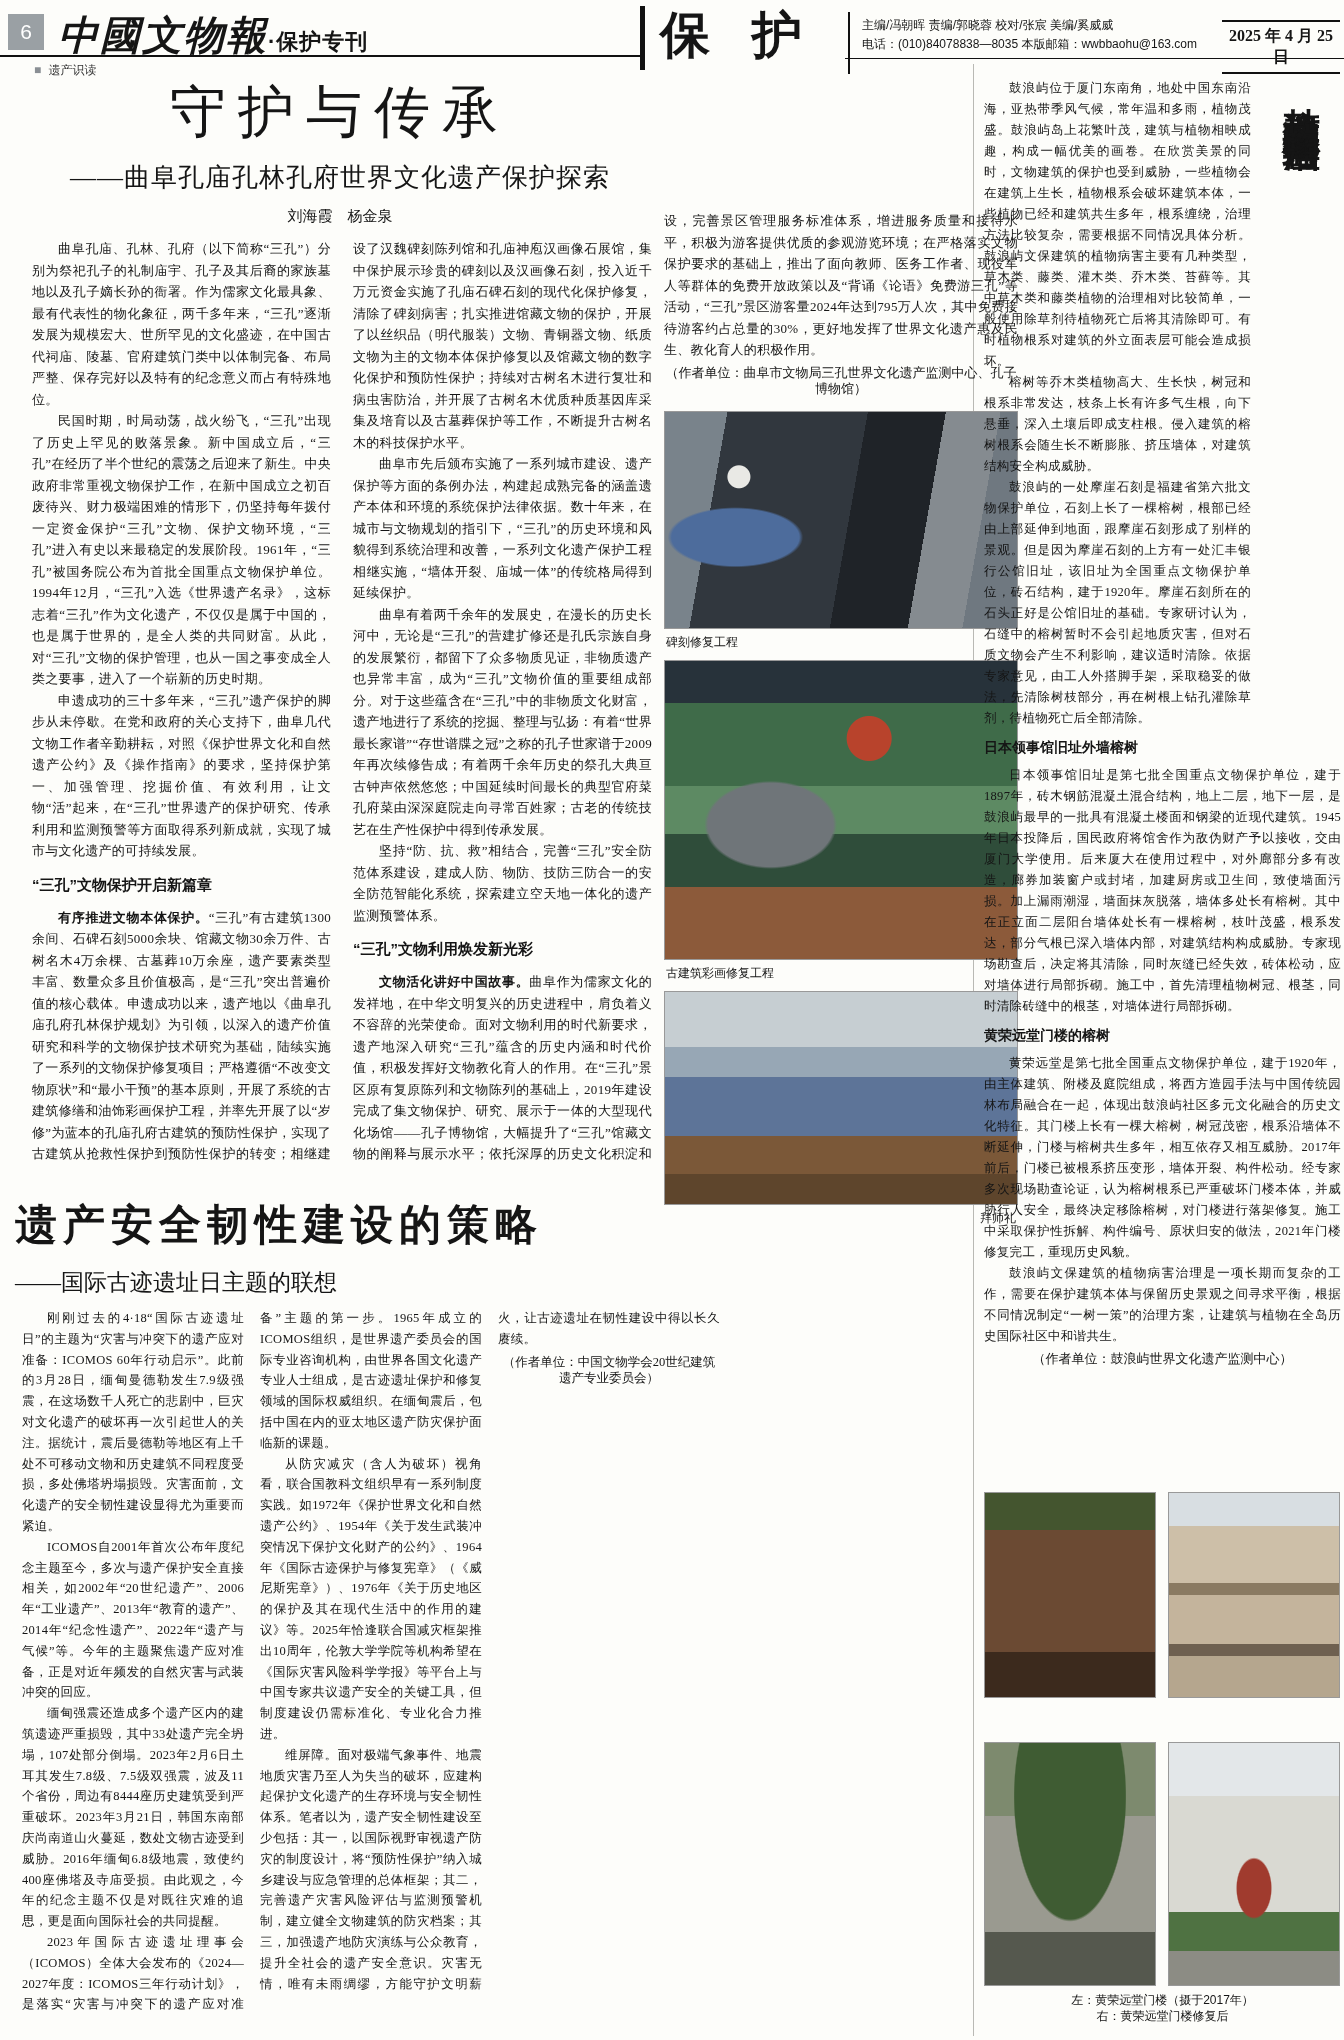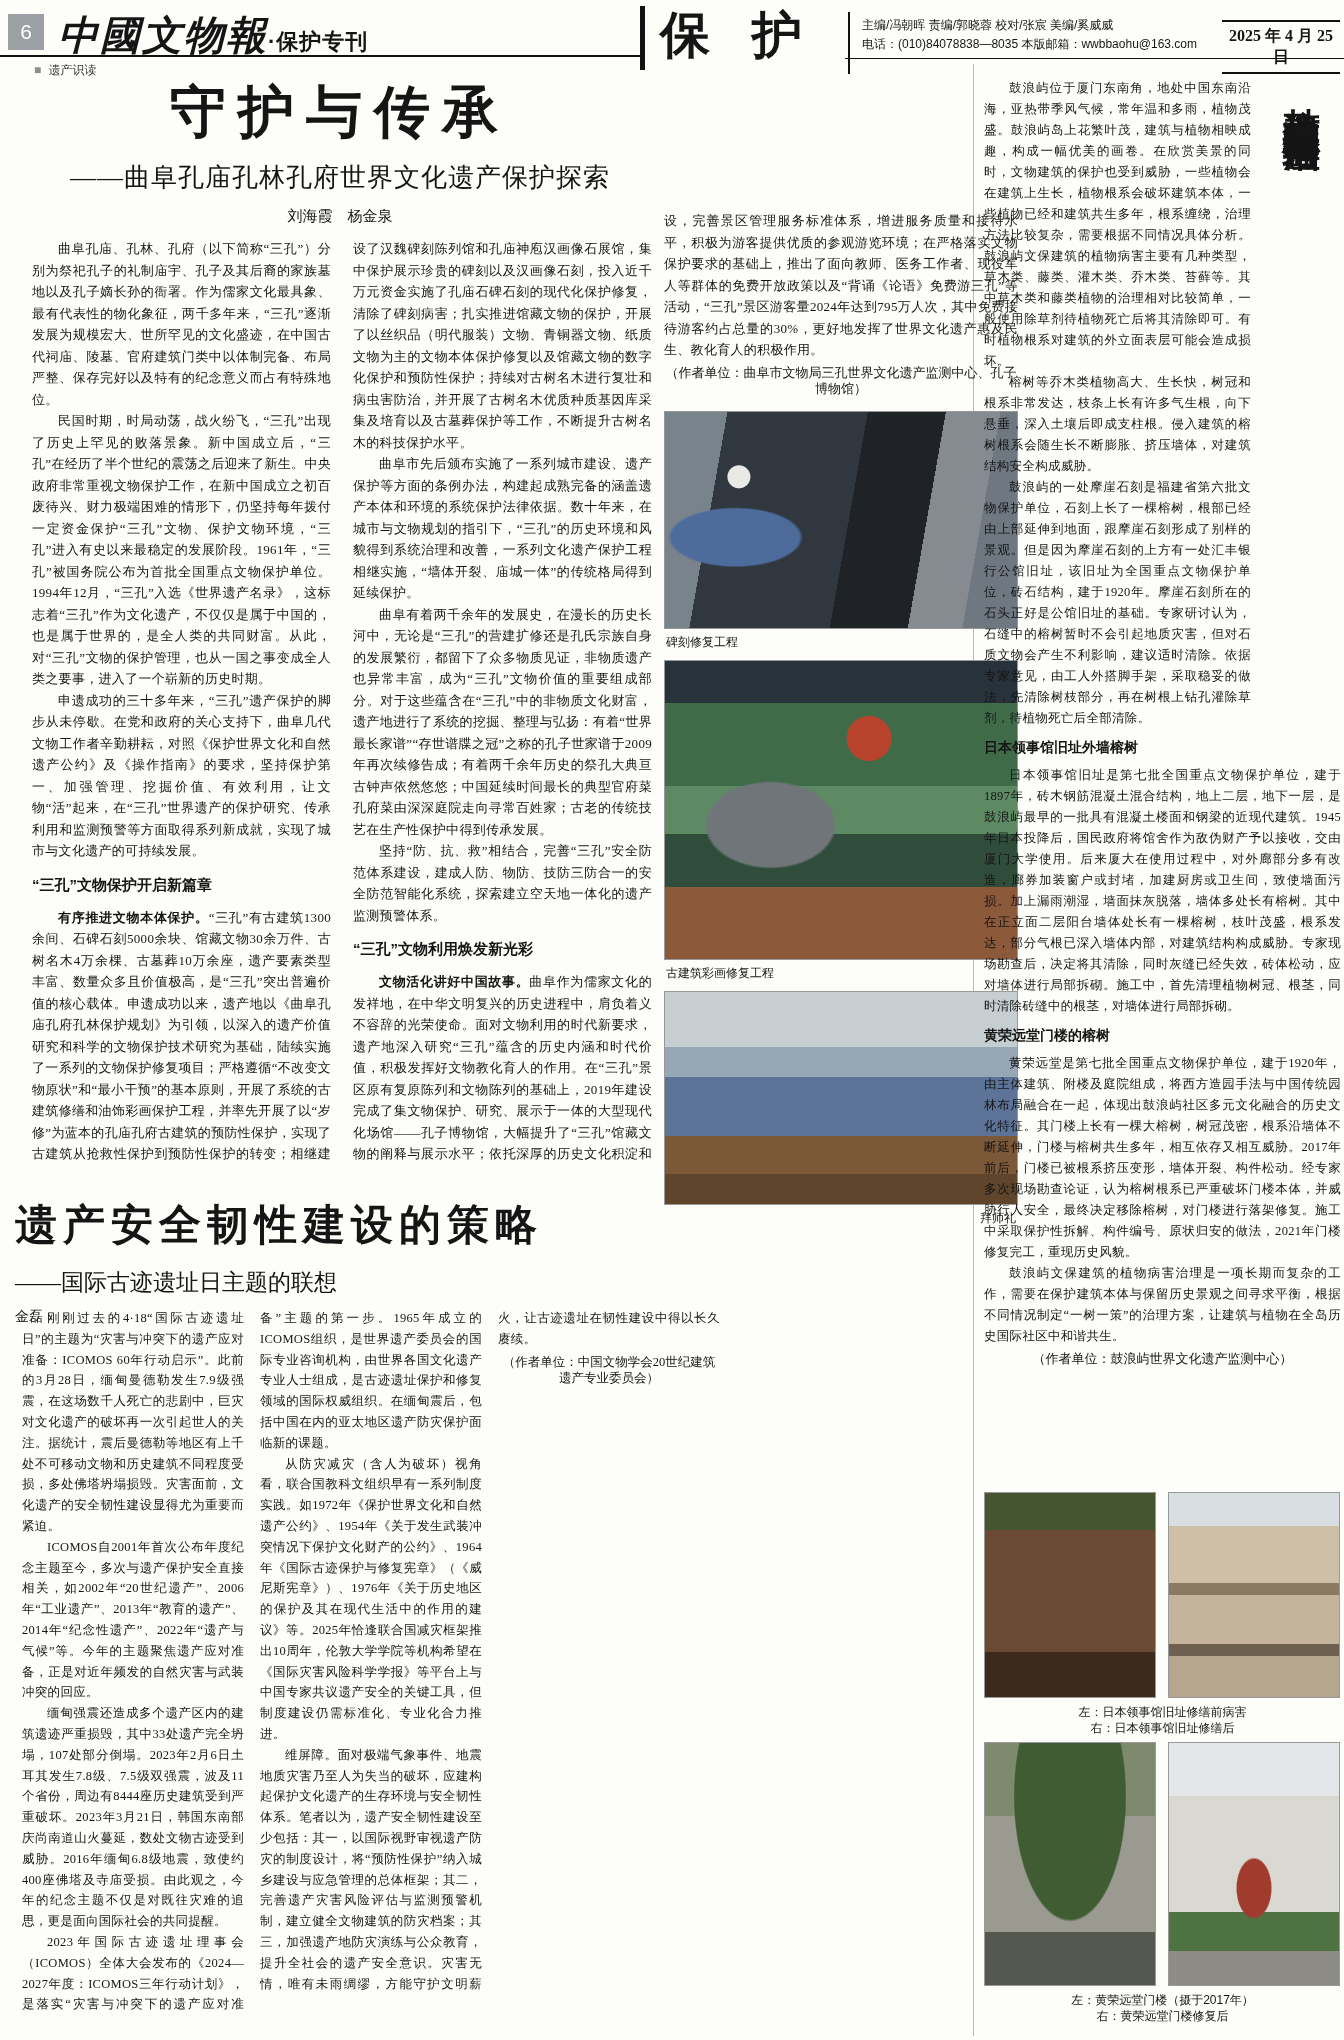--- a/index.html
+++ b/index.html
@@ -22,21 +22,21 @@
   .credits{position:absolute;left:862px;top:16px;width:350px;font-family:"Liberation Sans","DejaVu Sans",sans-serif;
     font-size:12px;line-height:19px;}
   .date{position:absolute;left:1222px;top:20px;width:118px;text-align:center;font-size:16px;font-weight:bold;
     border-top:2px solid #111;border-bottom:2px solid #111;padding:4px 0;}
   .category{position:absolute;left:34px;top:62px;font-family:Liberation Mono, monospace;font-size:12px;color:#333;}
   .category .sq{color:#8a8f94;}
   
   .vdivider{position:absolute;left:973px;top:64px;width:1px;height:1972px;background:#b9b9b4;}
   
   .a1-head{position:absolute;left:30px;top:80px;width:620px;text-align:center;}
-  .a1-title{font-size:56px;font-weight:bold;letter-spacing:12px;line-height:64px;}
+  .a1-title{font-size:56px;font-weight:normal;letter-spacing:12px;line-height:64px;}
   .a1-sub{font-size:26px;margin-top:16px;letter-spacing:1px;}
   .a1-byline{font-size:15px;margin-top:12px;font-family:"Liberation Sans","DejaVu Sans",sans-serif;}
   .a1-cols{position:absolute;left:32px;top:238px;width:620px;height:928px;columns:2;column-gap:22px;column-fill:auto;overflow:hidden;}
   .para{margin:0;text-indent:2em;text-align:justify;font-size:13px;line-height:21.5px;letter-spacing:0.3px;}
   .lead{font-weight:bold;}
   .subhead{font-family:"Liberation Sans","DejaVu Sans",sans-serif;font-weight:bold;font-size:15px;
     margin:14px 0 12px 0;text-indent:0;}
   .a1-col3{position:absolute;left:664px;top:178px;width:354px;height:1120px;overflow:hidden;margin-top:32px;}
   .attribution{margin:4px 0 0 0;text-align:center;font-size:13px;line-height:16px;font-weight:normal;}
   .photo{width:100%;border:1px solid #999;box-sizing:border-box;}
@@ -139,21 +139,20 @@
     <div class="caption">碑刻修复工程</div>
     <div class="photo ph2"></div>
     <div class="caption">古建筑彩画修复工程</div>
     <div class="photo ph3"></div>
     <div class="caption right">拜师礼</div>
   </div>
 
   <div class="a2-head">
     <div class="a2-title">遗产安全韧性建设的策略</div>
     <div class="a2-sub">——国际古迹遗址日主题的联想</div>
-    <div class="a2-byline">金磊</div>
   </div>
   <div class="a2-cols">
     <p class="para"><span>刚刚过去的4·18“国际古迹遗址日”的主题为“灾害与冲突下的遗产应对准备：ICOMOS 60年行动启示”。此前的3月28日，缅甸曼德勒发生7.9级强震，在这场数千人死亡的悲剧中，巨灾对文化遗产的破坏再一次引起世人的关注。据统计，震后曼德勒等地区有上千处不可移动文物和历史建筑不同程度受损，多处佛塔坍塌损毁。灾害面前，文化遗产的安全韧性建设显得尤为重要而紧迫。</span></p>
     <p class="para"><span>ICOMOS自2001年首次公布年度纪念主题至今，多次与遗产保护安全直接相关，如2002年“20世纪遗产”、2006年“工业遗产”、2013年“教育的遗产”、2014年“纪念性遗产”、2022年“遗产与气候”等。今年的主题聚焦遗产应对准备，正是对近年频发的自然灾害与武装冲突的回应。</span></p>
     <p class="para"><span>缅甸强震还造成多个遗产区内的建筑遗迹严重损毁，其中33处遗产完全坍塌，107处部分倒塌。2023年2月6日土耳其发生7.8级、7.5级双强震，波及11个省份，周边有8444座历史建筑受到严重破坏。2023年3月21日，韩国东南部庆尚南道山火蔓延，数处文物古迹受到威胁。2016年缅甸6.8级地震，致使约400座佛塔及寺庙受损。由此观之，今年的纪念主题不仅是对既往灾难的追思，更是面向国际社会的共同提醒。</span></p>
     <p class="para"><span>2023年国际古迹遗址理事会（ICOMOS）全体大会发布的《2024—2027年度：ICOMOS三年行动计划》，是落实“灾害与冲突下的遗产应对准备”主题的第一步。1965年成立的ICOMOS组织，是世界遗产委员会的国际专业咨询机构，由世界各国文化遗产专业人士组成，是古迹遗址保护和修复领域的国际权威组织。在缅甸震后，包括中国在内的亚太地区遗产防灾保护面临新的课题。</span></p>
     <p class="para"><span>从防灾减灾（含人为破坏）视角看，联合国教科文组织早有一系列制度实践。如1972年《保护世界文化和自然遗产公约》、1954年《关于发生武装冲突情况下保护文化财产的公约》、1964年《国际古迹保护与修复宪章》（《威尼斯宪章》）、1976年《关于历史地区的保护及其在现代生活中的作用的建议》等。2025年恰逢联合国减灾框架推出10周年，伦敦大学学院等机构希望在《国际灾害风险科学学报》等平台上与中国专家共议遗产安全的关键工具，但制度建设仍需标准化、专业化合力推进。</span></p>
     <p class="para"><span>维屏障。面对极端气象事件、地震地质灾害乃至人为失当的破坏，应建构起保护文化遗产的生存环境与安全韧性体系。笔者以为，遗产安全韧性建设至少包括：其一，以国际视野审视遗产防灾的制度设计，将“预防性保护”纳入城乡建设与应急管理的总体框架；其二，完善遗产灾害风险评估与监测预警机制，建立健全文物建筑的防灾档案；其三，加强遗产地防灾演练与公众教育，提升全社会的遗产安全意识。灾害无情，唯有未雨绸缪，方能守护文明薪火，让古迹遗址在韧性建设中得以长久赓续。</span></p>
     <p class="attribution">（作者单位：中国文物学会20世纪建筑遗产专业委员会）</p>
   </div>
@@ -169,24 +168,20 @@
     <h3 class="subhead">日本领事馆旧址外墙榕树</h3>
     <p class="para"><span>日本领事馆旧址是第七批全国重点文物保护单位，建于1897年，砖木钢筋混凝土混合结构，地上二层，地下一层，是鼓浪屿最早的一批具有混凝土楼面和钢梁的近现代建筑。1945年日本投降后，国民政府将馆舍作为敌伪财产予以接收，交由厦门大学使用。后来厦大在使用过程中，对外廊部分多有改造，廊券加装窗户或封堵，加建厨房或卫生间，致使墙面污损。加上漏雨潮湿，墙面抹灰脱落，墙体多处长有榕树。其中在正立面二层阳台墙体处长有一棵榕树，枝叶茂盛，根系发达，部分气根已深入墙体内部，对建筑结构构成威胁。专家现场勘查后，决定将其清除，同时灰缝已经失效，砖体松动，应对墙体进行局部拆砌。施工中，首先清理植物树冠、根茎，同时清除砖缝中的根茎，对墙体进行局部拆砌。</span></p>
     <h3 class="subhead">黄荣远堂门楼的榕树</h3>
     <p class="para"><span>黄荣远堂是第七批全国重点文物保护单位，建于1920年，由主体建筑、附楼及庭院组成，将西方造园手法与中国传统园林布局融合在一起，体现出鼓浪屿社区多元文化融合的历史文化特征。其门楼上长有一棵大榕树，树冠茂密，根系沿墙体不断延伸，门楼与榕树共生多年，相互依存又相互威胁。2017年前后，门楼已被根系挤压变形，墙体开裂、构件松动。经专家多次现场勘查论证，认为榕树根系已严重破坏门楼本体，并威胁行人安全，最终决定移除榕树，对门楼进行落架修复。施工中采取保护性拆解、构件编号、原状归安的做法，2021年门楼修复完工，重现历史风貌。</span></p>
     <p class="para"><span>鼓浪屿文保建筑的植物病害治理是一项长期而复杂的工作，需要在保护建筑本体与保留历史景观之间寻求平衡，根据不同情况制定“一树一策”的治理方案，让建筑与植物在全岛历史国际社区中和谐共生。</span></p>
     <p class="attribution">（作者单位：鼓浪屿世界文化遗产监测中心）</p>
   </div>
 
   <div class="rp rp1a"></div>
   <div class="rp rp1b"></div>
-  <div class="rp-cap rcap1">
-    <div>左：日本领事馆旧址修缮前病害</div>
-    <div>右：日本领事馆旧址修缮后</div>
-  </div>
   <div class="rp rp2a"></div>
   <div class="rp rp2b"></div>
   <div class="rp-cap rcap2">
     <div>左：黄荣远堂门楼（摄于2017年）</div>
     <div>右：黄荣远堂门楼修复后</div>
   </div>
 
 </div>
 
 </body></html>

